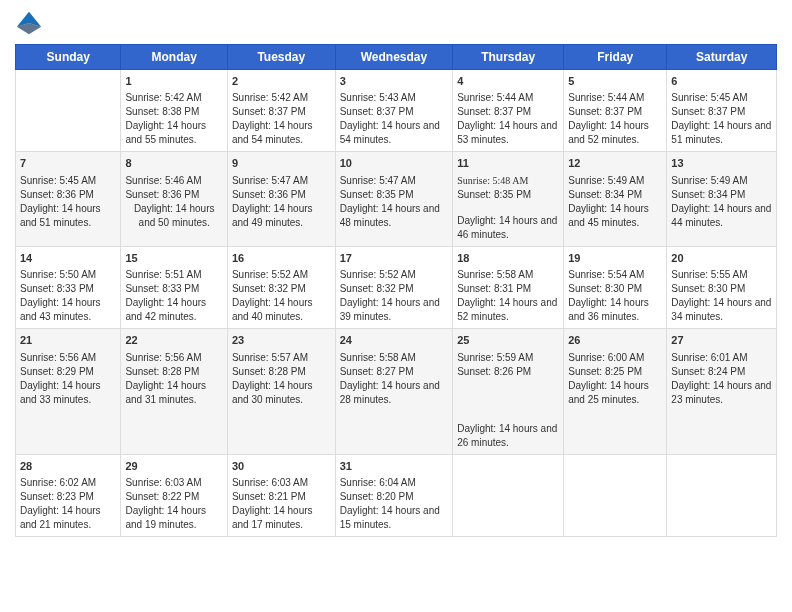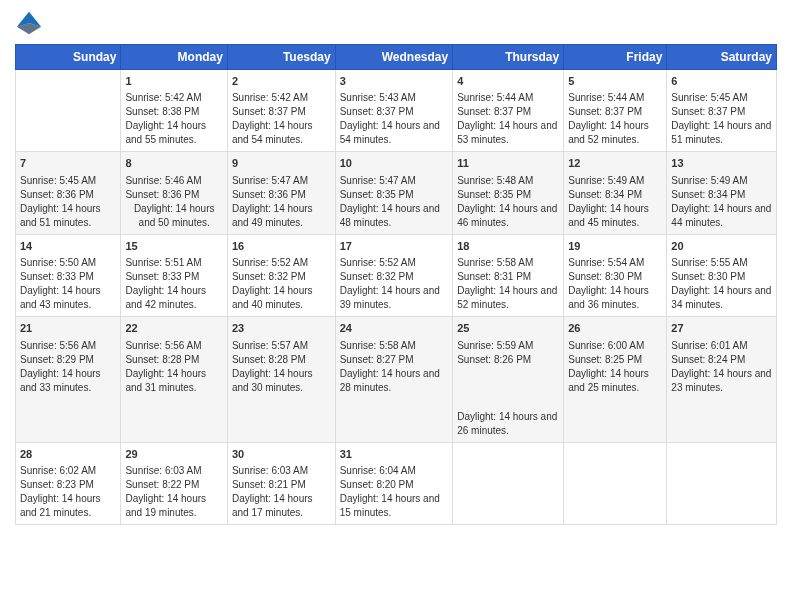--- a/index.html
+++ b/index.html
@@ -50,21 +50,21 @@
     }
     table {
       width: 100%;
       border-collapse: collapse;
       font-size: 10.5px;
     }
     thead tr th {
       background-color: #3366cc;
       color: #fff;
       padding: 5px 4px;
-      text-align: right;
+      text-align: center;
       font-size: 12px;
       font-weight: bold;
       border: 1px solid #2255bb;
     }
     tbody tr {
       border-bottom: 1px solid #ddd;
     }
     tbody tr:nth-child(odd) {
       background: #fff;
     }
@@ -182,23 +182,23 @@
             <span style="display: block;">Daylight: 14 hours and 49 minutes.</span>
           </td>
           <td>
             <span class="day-num">10</span>
             <span style="display: block;">Sunrise: 5:47 AM</span>
             <span style="display: block;">Sunset: 8:35 PM</span>
             <span style="display: block;">Daylight: 14 hours and 48 minutes.</span>
           </td>
           <td>
             <span class="day-num">11</span>
-            <span style="display: block;">Sunrise: 5:48 AM</span>
+            <span style="display: block; font-family: Liberation Serif, serif;">Sunrise: 5:48 AM</span>
             <span style="display: block;">Sunset: 8:35 PM</span>
-            <span style="display: block;">Daylight: 14 hours and 46 minutes.</span>
+            <span style="display: block; margin-top: 12px;">Daylight: 14 hours and 46 minutes.</span>
           </td>
           <td>
             <span class="day-num">12</span>
             <span style="display: block;">Sunrise: 5:49 AM</span>
             <span style="display: block;">Sunset: 8:34 PM</span>
             <span style="display: block;">Daylight: 14 hours and 45 minutes.</span>
           </td>
           <td>
             <span class="day-num">13</span>
             <span style="display: block;">Sunrise: 5:49 AM</span>

